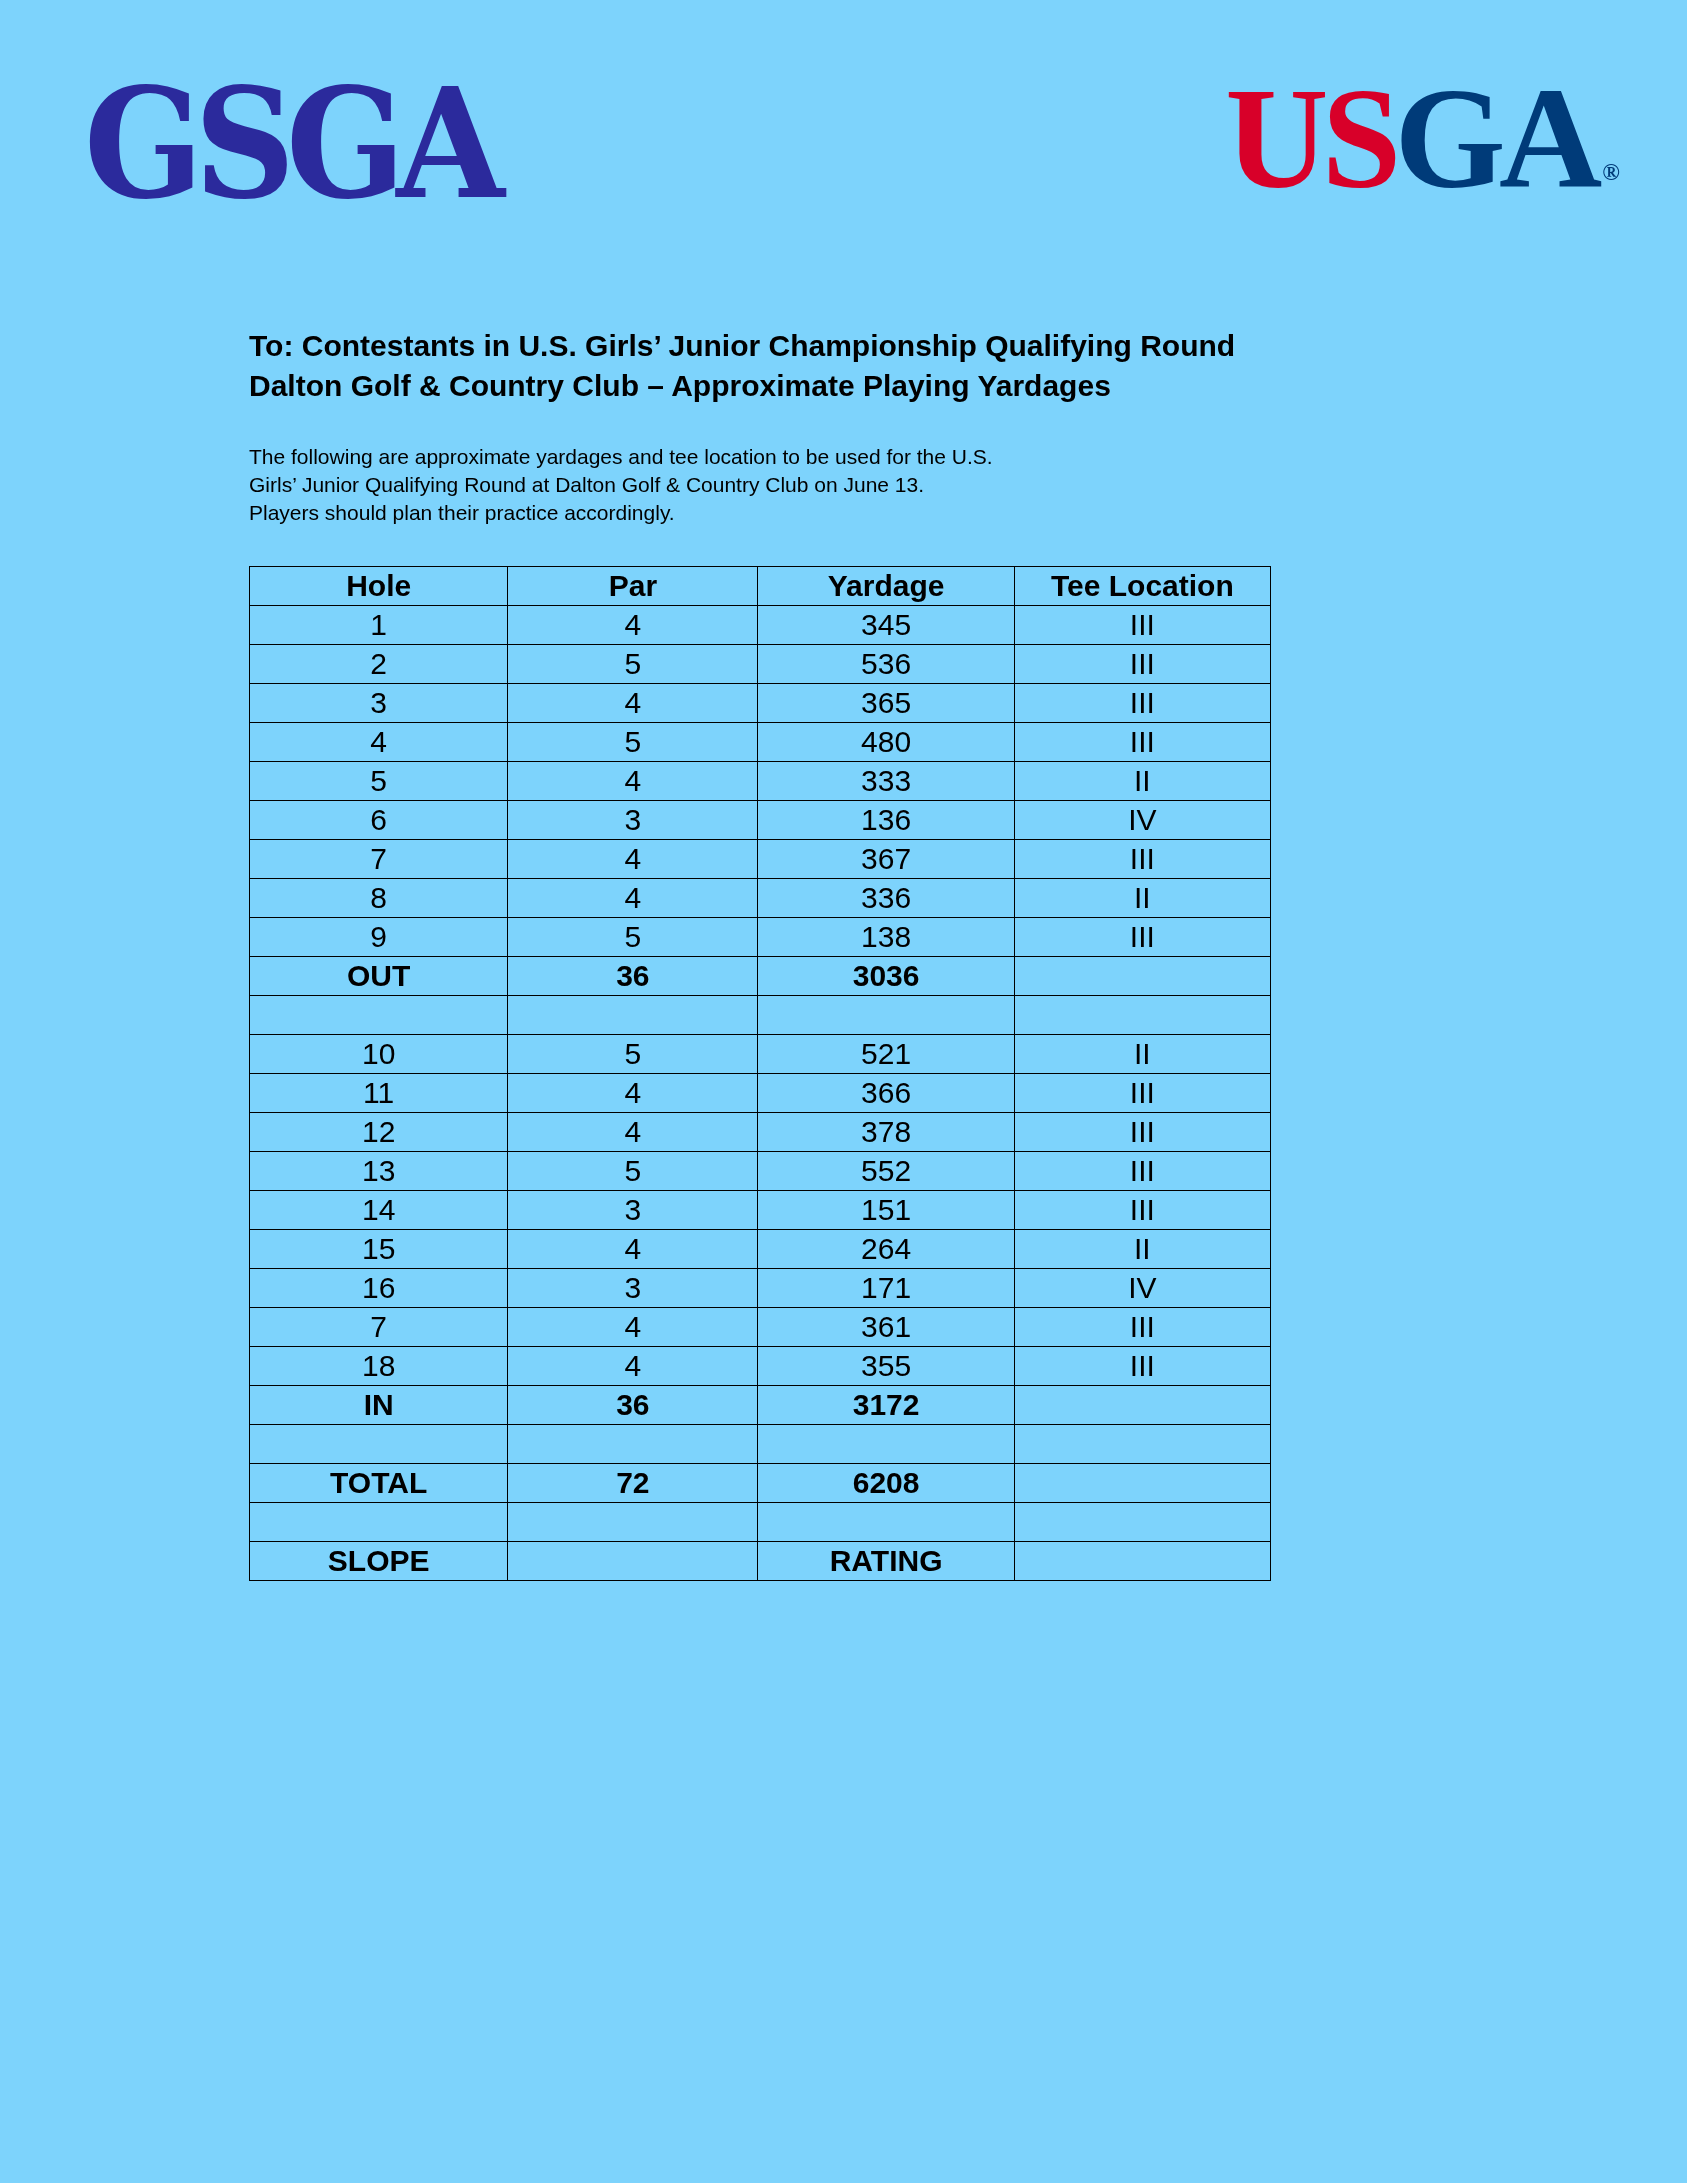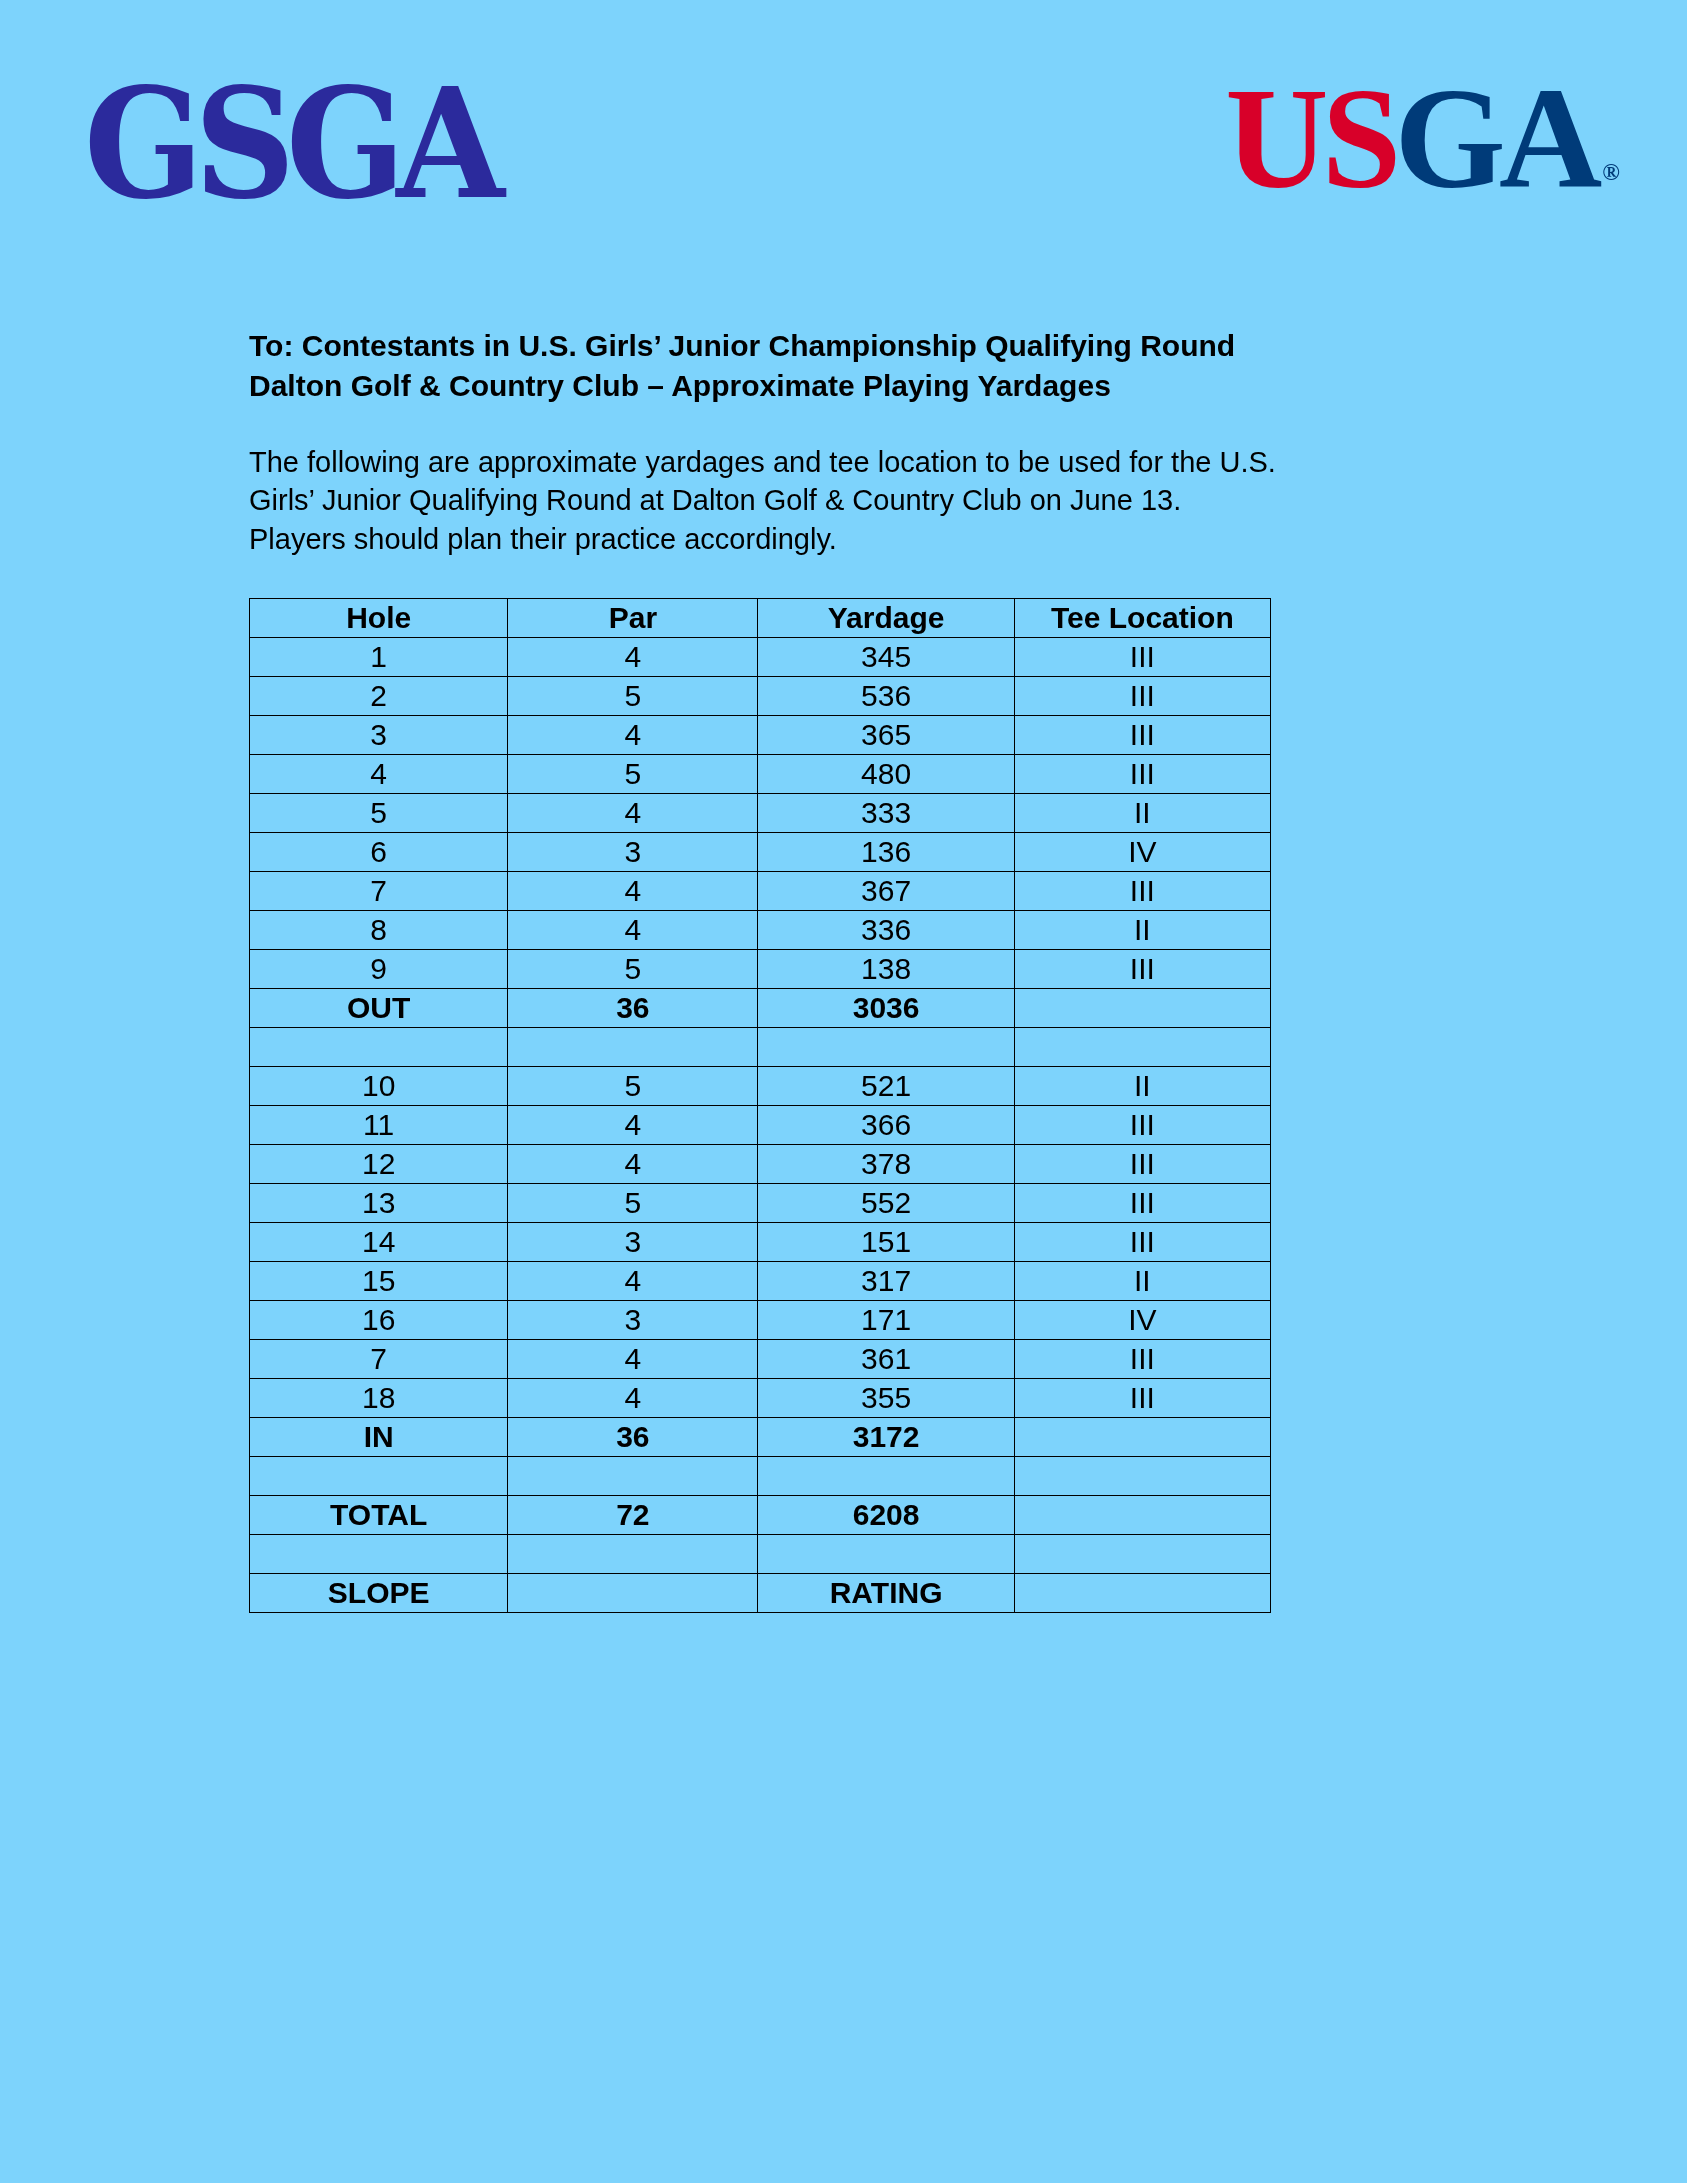--- a/index.html
+++ b/index.html
@@ -53,21 +53,21 @@
 
   .heading {
     margin-top: 110px;
     font-weight: bold;
     font-size: 30px;
     line-height: 1.32;
   }
 
   .paragraph {
     margin-top: 37px;
-    font-size: 29px;
+    font-size: 21px;
     line-height: 1.34;
   }
 
   table.yardage {
     margin-top: 39px;
     border-collapse: collapse;
     table-layout: fixed;
     width: 1022px;
     font-size: 30px;
   }
@@ -221,21 +221,21 @@
           </tr>
           <tr>
             <td>14</td>
             <td>3</td>
             <td>151</td>
             <td>III</td>
           </tr>
           <tr>
             <td>15</td>
             <td>4</td>
-            <td>317</td>
+            <td>264</td>
             <td>II</td>
           </tr>
           <tr>
             <td>16</td>
             <td>3</td>
             <td>171</td>
             <td>IV</td>
           </tr>
           <tr>
             <td>7</td>

